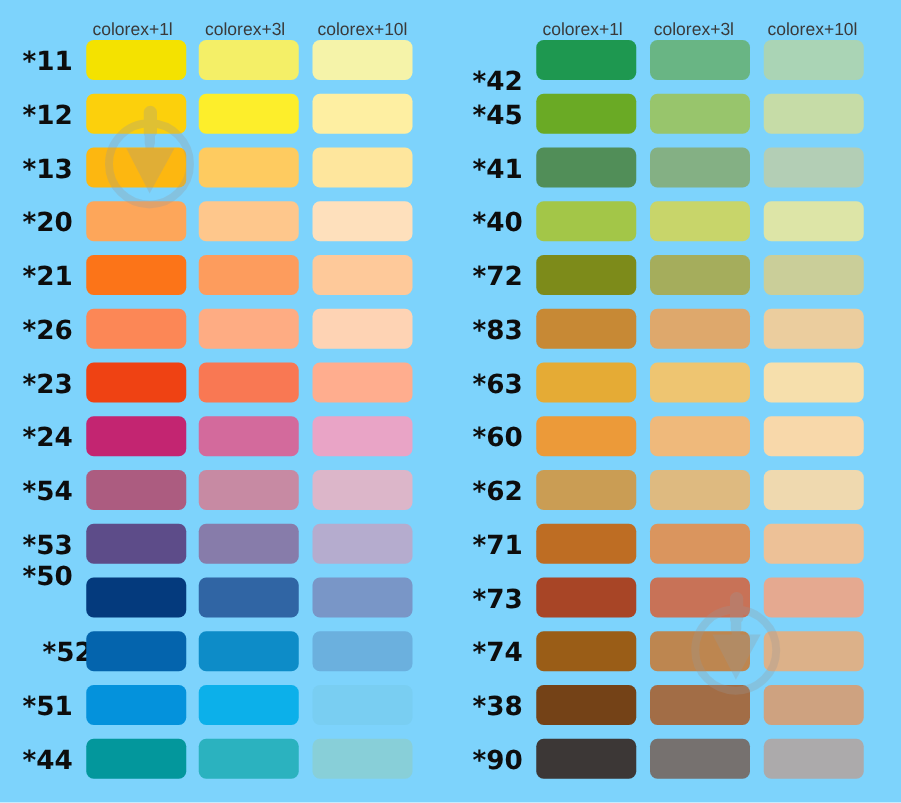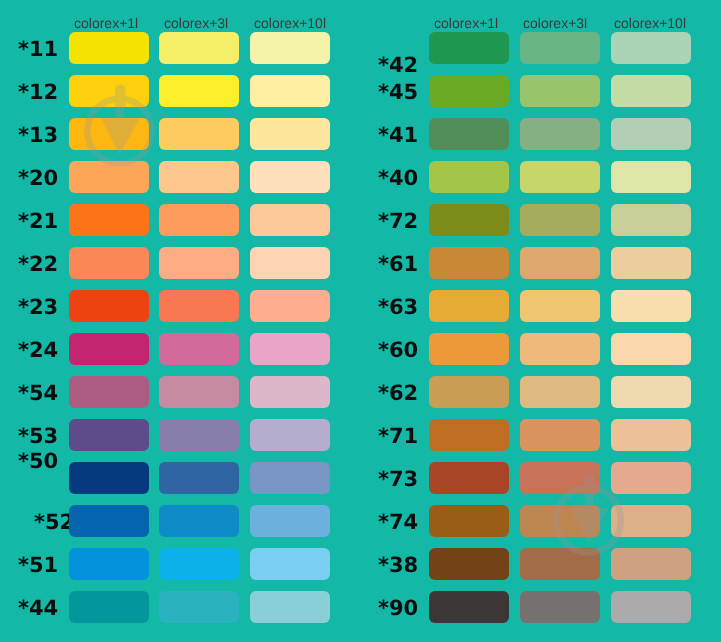--- a/index.html
+++ b/index.html
@@ -1,19 +1,19 @@
 <!DOCTYPE html>
 <html><head>
 <meta charset="utf-8">
 <title>colorex colour chart</title>
 <style>
   html,body{margin:0;padding:0;background:#ffffff;}
   body{width:721px;height:642px;font-family:"Liberation Sans",sans-serif;overflow:hidden;
        -webkit-font-smoothing:antialiased;text-rendering:geometricPrecision;}
-  #page{position:relative;width:721px;height:642px;background:#14b8a6;}
+  #page{position:relative;width:721px;height:642px;background:#7dd3fc;}
   .table{position:absolute;top:0;width:360px;height:642px;}
   .hdr{position:absolute;font-family:"Liberation Sans",sans-serif;font-size:14px;
        line-height:14px;color:#3a3a3a;white-space:nowrap;}
   .code{position:absolute;font-family:"DejaVu Sans",sans-serif;font-size:21px;
         font-weight:bold;line-height:21px;color:#0d0d0d;white-space:nowrap;}
   .sw{position:absolute;width:80px;height:32px;border-radius:6px;}
   .wm{position:absolute;pointer-events:none;}
 </style>
 </head>
 <body>
@@ -57,21 +57,21 @@
       <div class="sw" style="left: 159px; top: 160.8px; background-color: rgb(254, 199, 140);"></div>
       <div class="sw" style="left: 250px; top: 160.8px; background-color: rgb(254, 224, 188);"></div>
     </div>
     <div class="row">
       <div class="code" style="left:18px;top:210.8px;">*21</div>
       <div class="sw" style="left: 69px; top: 203.8px; background-color: rgb(252, 116, 24);"></div>
       <div class="sw" style="left: 159px; top: 203.8px; background-color: rgb(253, 156, 93);"></div>
       <div class="sw" style="left: 250px; top: 203.8px; background-color: rgb(254, 201, 154);"></div>
     </div>
     <div class="row">
-      <div class="code" style="left:18px;top:253.8px;">*22</div>
+      <div class="code" style="left:18px;top:253.8px;">*26</div>
       <div class="sw" style="left: 69px; top: 246.8px; background-color: rgb(252, 135, 86);"></div>
       <div class="sw" style="left: 159px; top: 246.8px; background-color: rgb(254, 172, 131);"></div>
       <div class="sw" style="left: 250px; top: 246.8px; background-color: rgb(254, 211, 180);"></div>
     </div>
     <div class="row">
       <div class="code" style="left:18px;top:296.8px;">*23</div>
       <div class="sw" style="left: 69px; top: 289.8px; background-color: rgb(239, 66, 19);"></div>
       <div class="sw" style="left: 159px; top: 289.8px; background-color: rgb(249, 120, 83);"></div>
       <div class="sw" style="left: 250px; top: 289.8px; background-color: rgb(255, 173, 142);"></div>
     </div>
@@ -146,21 +146,21 @@
       <div class="sw" style="left: 160px; top: 160.8px; background-color: rgb(200, 213, 106);"></div>
       <div class="sw" style="left: 251px; top: 160.8px; background-color: rgb(221, 229, 167);"></div>
     </div>
     <div class="row">
       <div class="code" style="left:18px;top:210.8px;">*72</div>
       <div class="sw" style="left: 69px; top: 203.8px; background-color: rgb(125, 139, 26);"></div>
       <div class="sw" style="left: 160px; top: 203.8px; background-color: rgb(165, 173, 92);"></div>
       <div class="sw" style="left: 251px; top: 203.8px; background-color: rgb(202, 206, 153);"></div>
     </div>
     <div class="row">
-      <div class="code" style="left:18px;top:253.8px;">*61</div>
+      <div class="code" style="left:18px;top:253.8px;">*83</div>
       <div class="sw" style="left: 69px; top: 246.8px; background-color: rgb(199, 137, 53);"></div>
       <div class="sw" style="left: 160px; top: 246.8px; background-color: rgb(222, 168, 108);"></div>
       <div class="sw" style="left: 251px; top: 246.8px; background-color: rgb(235, 205, 158);"></div>
     </div>
     <div class="row">
       <div class="code" style="left:18px;top:296.8px;">*63</div>
       <div class="sw" style="left: 69px; top: 289.8px; background-color: rgb(229, 171, 53);"></div>
       <div class="sw" style="left: 160px; top: 289.8px; background-color: rgb(238, 197, 113);"></div>
       <div class="sw" style="left: 251px; top: 289.8px; background-color: rgb(246, 223, 172);"></div>
     </div>

